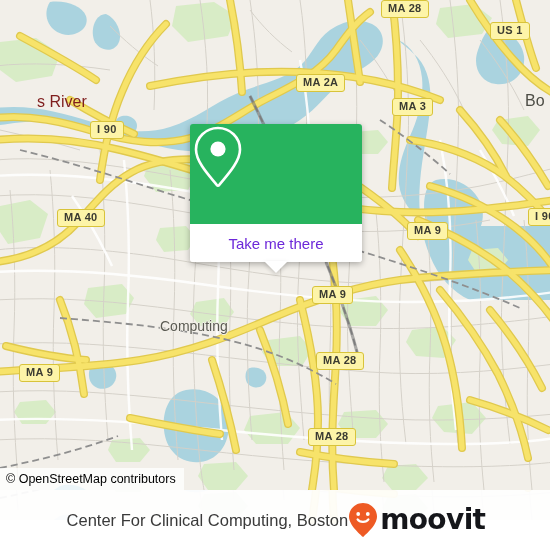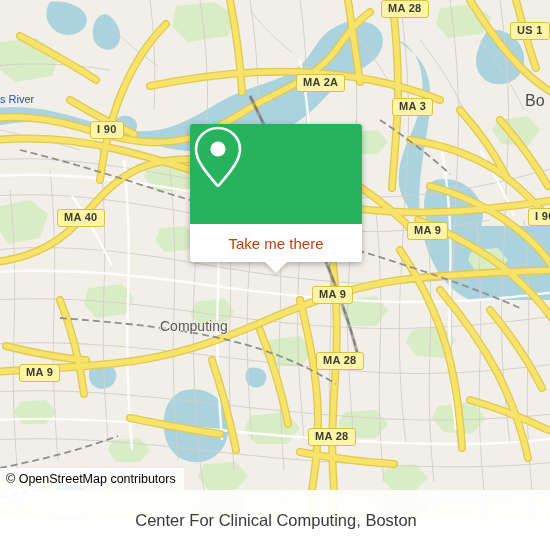--- a/index.html
+++ b/index.html
@@ -40,24 +40,25 @@
     position: absolute;
     color: #5a5a52;
     font-size: 14px;
     white-space: nowrap;
     font-family: "Liberation Sans", sans-serif;
     text-shadow: 1px 0 0 #f2efe9, -1px 0 0 #f2efe9, 0 1px 0 #f2efe9, 0 -1px 0 #f2efe9;
   }
   .place.big { font-size: 16px; color: #4d4d46; }
   .water-label {
     position: absolute;
-    color: #1d4ed8;
-    font-size: 11px;
+    color: #7f1d1d;
+    font-size: 16px;
     white-space: nowrap;
     font-family: "Liberation Sans", sans-serif;
+    margin-left: 37px;
   }
 
   
   .popup {
     position: absolute;
     left: 190px; top: 124px;
     width: 172px;
     border-radius: 3px;
     box-shadow: 0 2px 6px rgba(0,0,0,.30);
     overflow: visible;
@@ -74,21 +75,21 @@
   .popup-bottom {
     background: #ffffff;
     height: 38px;
     border-radius: 0 0 3px 3px;
     display: flex;
     align-items: center;
     justify-content: center;
     position: relative;
   }
   .popup-bottom span {
-    color: #c2410c;
+    color: #6d28d9;
     font-size: 15px;
     font-family: "Liberation Sans", sans-serif;
   }
   .popup-tail {
     position: absolute;
     left: 50%;
     bottom: -11px;
     margin-left: -12px;
     width: 0; height: 0;
     border-left: 12px solid transparent;
@@ -361,21 +362,21 @@
           <g fill="none" stroke="#6f6f6f" stroke-width="3.2" opacity=".55">
             <path d="M326,262 C340,296 352,330 360,364"></path>
             <path d="M250,96 C262,120 274,146 286,172"></path>
           </g>
         </g>
       </defs>
       <use href="#mapart"></use>
     </svg>
 
     <div class="shield" style="left:381px; top:0px;">MA 28</div>
-    <div class="shield" style="left:510px; top:22px;">US 1</div>
+    <div class="shield" style="left:490px; top:22px;">US 1</div>
     <div class="shield" style="left:296px; top:74px;">MA 2A</div>
     <div class="shield" style="left:392px; top:98px;">MA 3</div>
     <div class="shield" style="left:90px;  top:121px;">I 90</div>
     <div class="shield" style="left:57px;  top:209px;">MA 40</div>
     <div class="shield" style="left:407px; top:222px;">MA 9</div>
     <div class="shield" style="left:528px; top:208px;">I 90</div>
     <div class="shield" style="left:312px; top:286px;">MA 9</div>
     <div class="shield" style="left:316px; top:352px;">MA 28</div>
     <div class="shield" style="left:19px;  top:364px;">MA 9</div>
     <div class="shield" style="left:308px; top:428px;">MA 28</div>
@@ -400,15 +401,24 @@
     <div class="attribution">
       <span>© OpenStreetMap contributors</span>
     </div>
   </div>
 
   <div class="footer">
     <svg class="watermark" width="550" height="550" viewBox="0 0 550 490">
       <use href="#mapart"></use>
     </svg>
     <div class="footer-title">Center For Clinical Computing, Boston</div>
+    <div class="logo">
+      <svg width="30" height="36" viewBox="0 0 30 36" style="margin-right:2px;">
+        <path d="M15 1 C7.3 1 1 7.1 1 14.6 C1 23.4 12.4 32.6 14.2 34.4 C14.6 34.8 15.4 34.8 15.8 34.4 C17.6 32.6 29 23.4 29 14.6 C29 7.1 22.7 1 15 1 Z" fill="#ee5a24"></path>
+        <circle cx="10.2" cy="12" r="1.9" fill="#ffffff"></circle>
+        <circle cx="19.8" cy="12" r="1.9" fill="#ffffff"></circle>
+        <path d="M9.6 17.4 C11.6 20.6 18.4 20.6 20.4 17.4" fill="none" stroke="#ffffff" stroke-width="2.2" stroke-linecap="round"></path>
+      </svg>
+      <span class="logo-word">moovit</span>
+    </div>
   </div>
 
 </div>
 
 </body></html>

